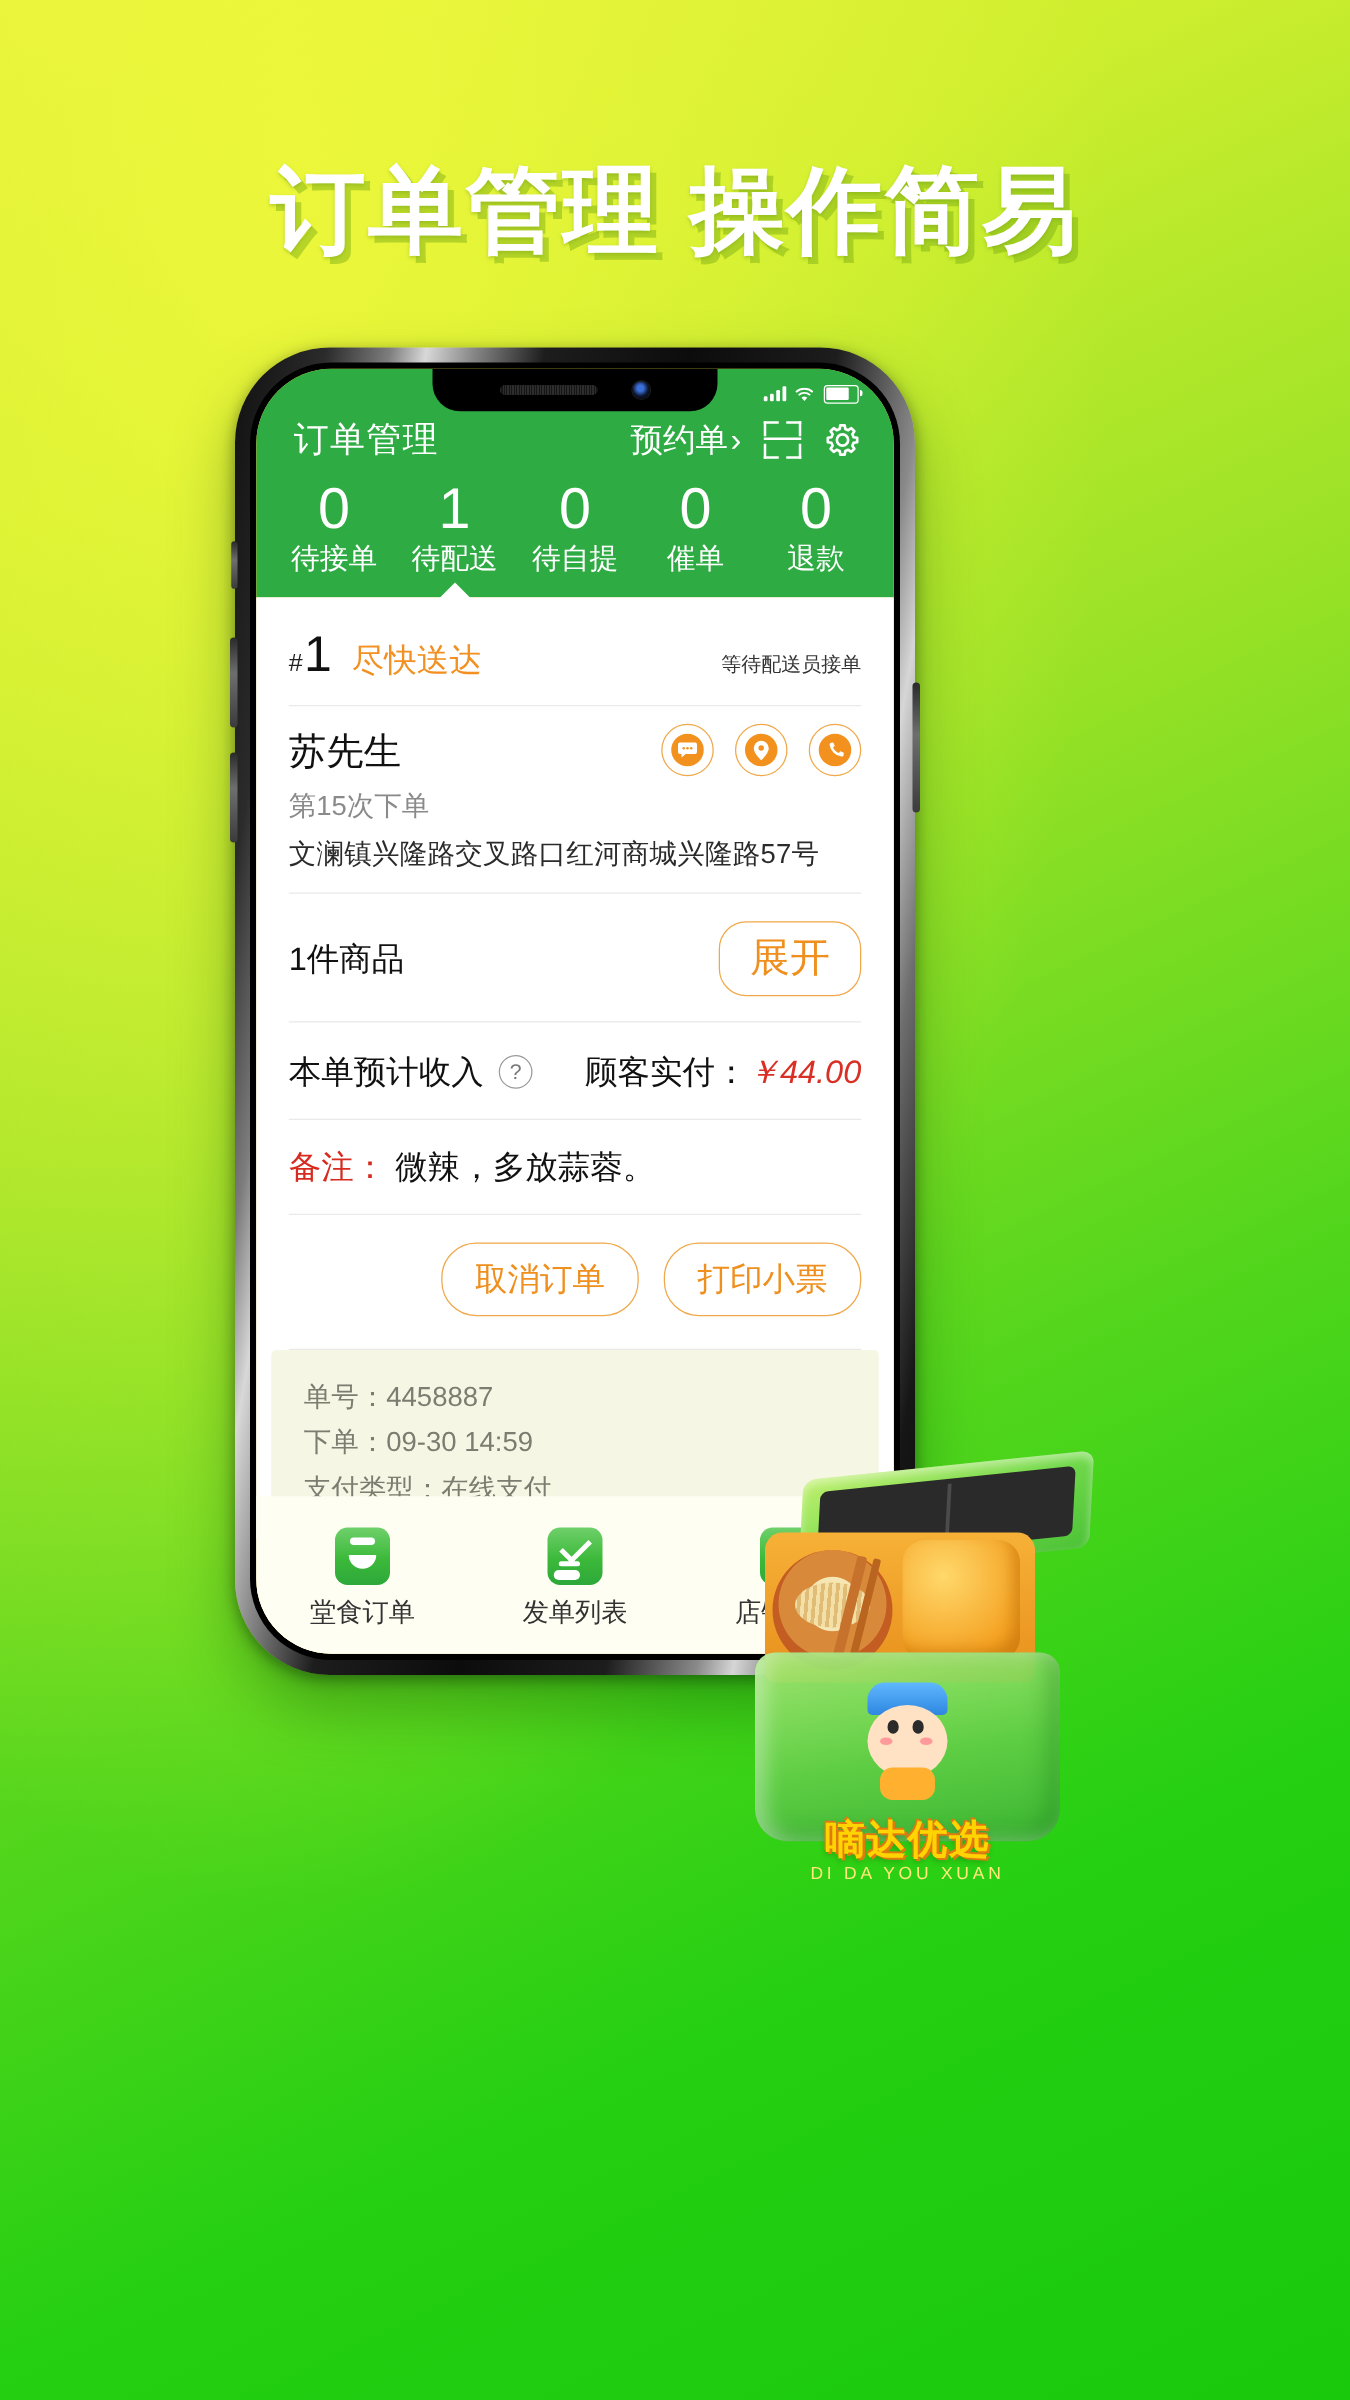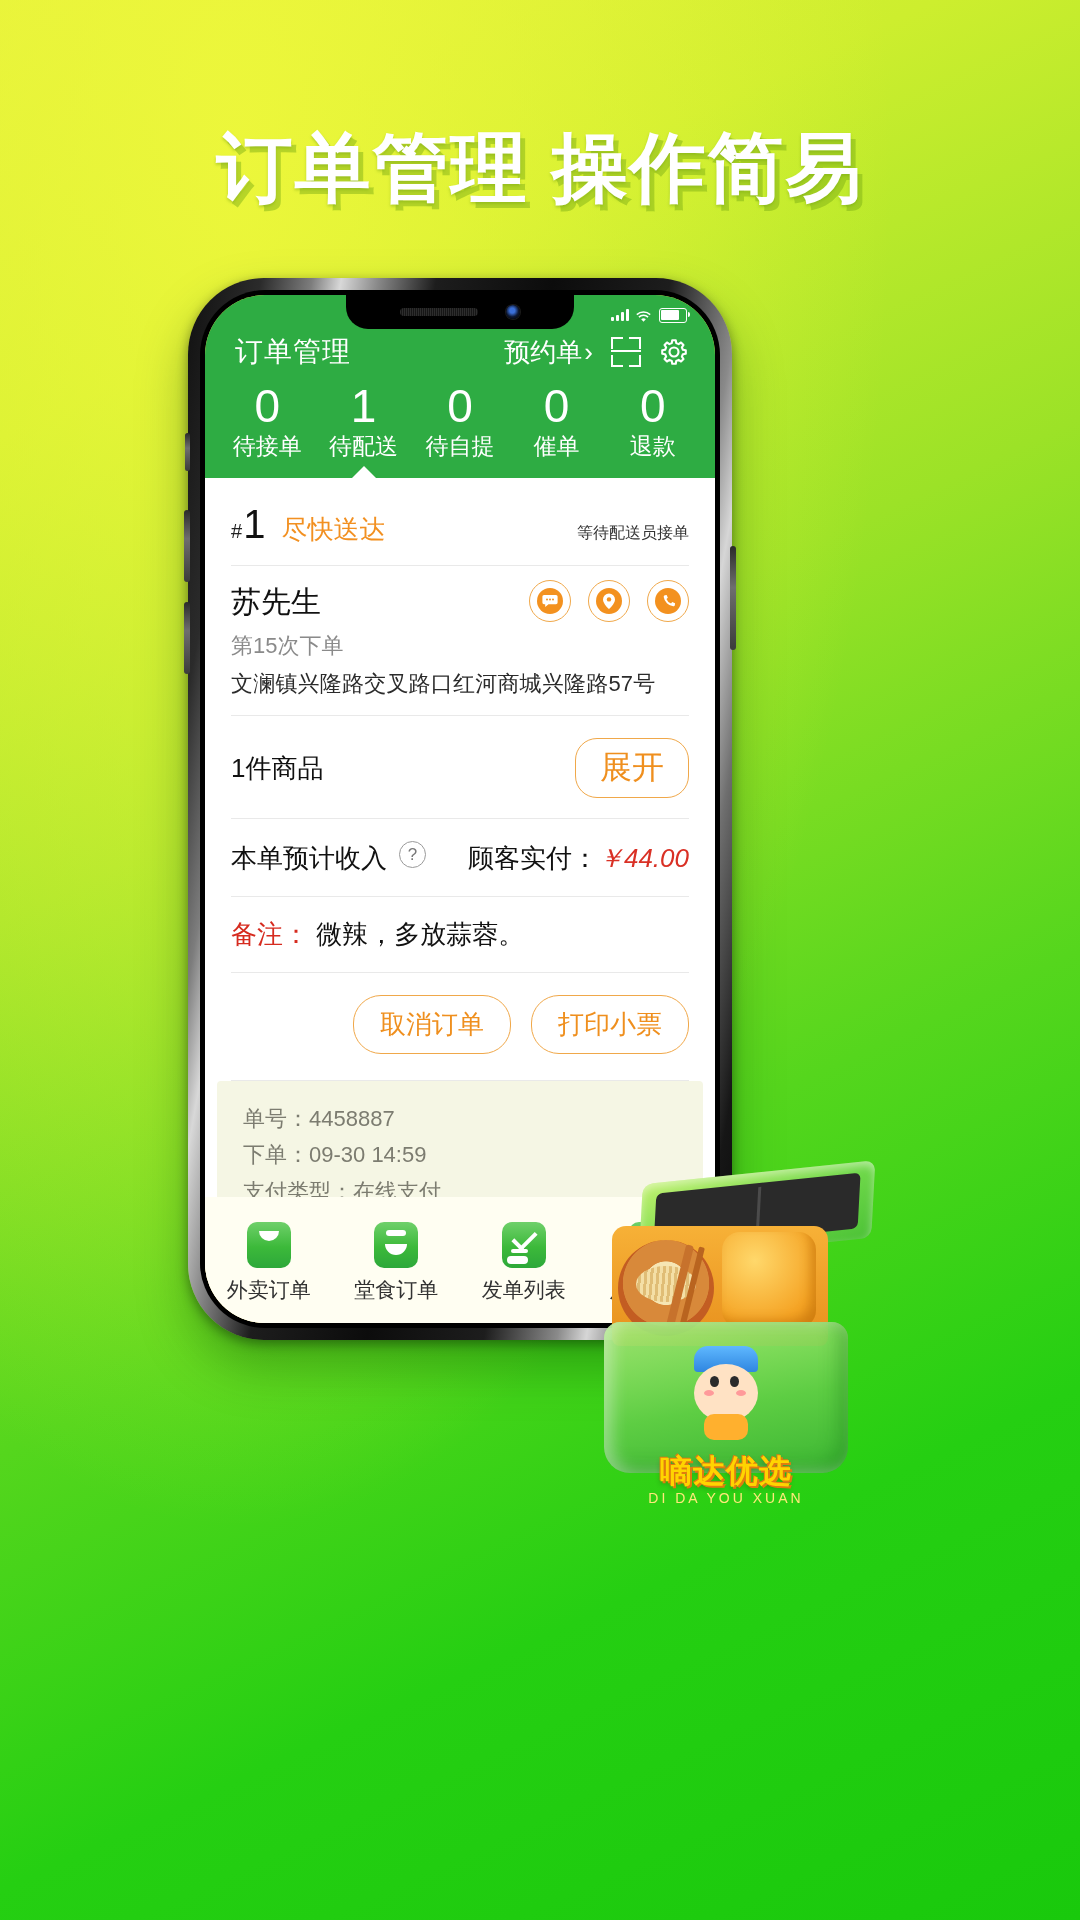--- a/index.html
+++ b/index.html
@@ -119,21 +119,21 @@
   .cust-addr{font-size:22px;color:#2b2b2b;margin-top:8px;letter-spacing:.2px;}
   #cust-actions{position:absolute;right:0;top:14px;display:flex;gap:17px;}
   .cbtn{width:40px;height:40px;border-radius:50%;border:1.6px solid #f0a84a;display:flex;align-items:center;justify-content:center;}
   .cbtn .dot{width:26px;height:26px;border-radius:50%;background:#f3911f;display:flex;align-items:center;justify-content:center;}
 
   #goodsrow{display:flex;align-items:center;padding:22px 0 20px;}
   .goods-txt{font-size:26px;color:#111;}
   #goodsrow .spacer{flex:1;}
   .expand-btn{border:1.4px solid #f0a84a;color:#ef8f1e;border-radius:22px;padding:7px 24px;font-size:32px;}
 
-  #incomerow{display:flex;padding:22px 0 20px;}
+  #incomerow{display:flex;align-items:center;padding:22px 0 20px;}
   .income-txt{font-size:26px;color:#111;}
   .qmark{width:25px;height:25px;border-radius:50%;border:1.5px solid #9a9a9a;color:#777;font-size:17px;display:inline-flex;align-items:center;justify-content:center;margin-left:12px;}
   #incomerow .spacer{flex:1;}
   .paid-lbl{font-size:26px;color:#111;}
   .paid-val{font-size:26px;color:#d93025;font-style:italic;}
 
   #remarkrow{padding:20px 0 20px;font-size:26px;color:#111;}
   .remark-k{color:#d62b1f;}
 
   #btnrow{display:flex;justify-content:flex-end;gap:20px;padding:22px 0 26px;}
@@ -366,24 +366,20 @@
           <div id="meta">
             <div class="meta-line">单号：4458887</div>
             <div class="meta-line">下单：09-30  14:59</div>
             <div class="meta-line">支付类型：在线支付</div>
           </div>
         </div>
       </div>
 
       <div id="bottomnav">
         <div class="nav">
-          <div class="ico i-bag"></div>
-          <div class="lbl">外卖订单</div>
-        </div>
-        <div class="nav">
           <div class="ico i-bowl"></div>
           <div class="lbl">堂食订单</div>
         </div>
         <div class="nav">
           <div class="ico i-check"></div>
           <div class="lbl">发单列表</div>
         </div>
         <div class="nav">
           <div class="ico i-shop"></div>
           <div class="lbl">店铺管理</div>

